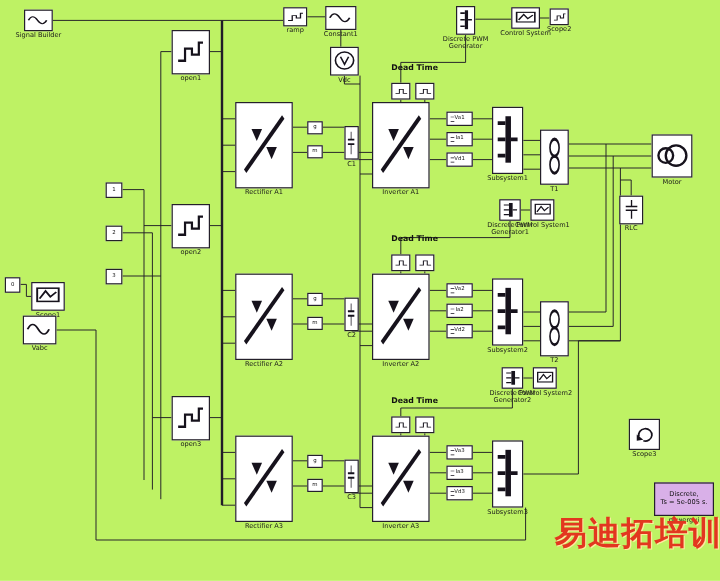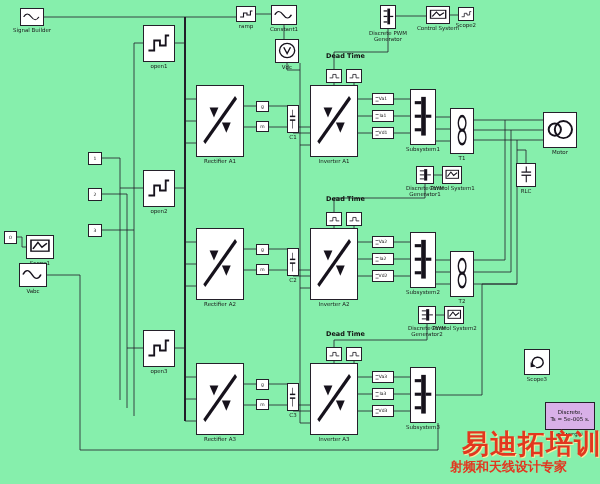--- a/index.html
+++ b/index.html
@@ -16,21 +16,21 @@
           transform:translateX(-50%);max-width:56px;}
   .dtext{position:absolute;font-weight:bold;font-size:6.5px;color:#111;}
   .caption{position:absolute;left:50%;transform:translateX(-50%);top:462px;font-size:11px;color:#111;white-space:nowrap;}
   .wm1{position:absolute;left:462px;top:426px;font-weight:bold;font-size:27px;letter-spacing:1px;
        text-shadow:1px 1px 0 #ffe9a0;white-space:nowrap;}
   .wm2{position:absolute;left:450px;top:458px;font-weight:bold;font-size:13px;white-space:nowrap;}
 </style>
 </head>
 <body>
 
-<div class="stage" style="background: #86efac; text-decoration: underline;">
+<div class="stage" style="background: #bef264; text-decoration: underline;">
   <div id="diagram">
       <svg width="600" height="484" class="wires">
         <polyline points="44,17 236,17" fill="none" stroke="#211d28" stroke-width="0.8"></polyline>
         <polyline points="256,14 271,14" fill="none" stroke="#211d28" stroke-width="0.8"></polyline>
         <polyline points="284,25 284,39" fill="none" stroke="#211d28" stroke-width="0.8"></polyline>
         <polyline points="287,63 287,70 300,70" fill="none" stroke="#211d28" stroke-width="0.8"></polyline>
         <polyline points="300,63 300,423" fill="none" stroke="#211d28" stroke-width="0.8"></polyline>
         <polyline points="300,145 310,145" fill="none" stroke="#211d28" stroke-width="0.8"></polyline>
         <polyline points="300,288 310,288" fill="none" stroke="#211d28" stroke-width="0.8"></polyline>
         <polyline points="300,423 310,423" fill="none" stroke="#211d28" stroke-width="0.8"></polyline>
@@ -503,14 +503,13 @@
         <svg viewBox="0 0 24 24" preserveAspectRatio="none">
           <path d="M2 12q4-10 9 0t9 0"></path>
         </svg>
       </div>
       <div class="blabel" style="left: 33px; top: 288px;">Vabc</div>
       <div class="dtext" style="left: 326px; top: 52px;">Dead Time</div>
       <div class="dtext" style="left: 326px; top: 195px;">Dead Time</div>
       <div class="dtext" style="left: 326px; top: 330px;">Dead Time</div>
     </div>
   <div class="wm1" style="color: rgb(226, 55, 31);">易迪拓培训</div>
-  <div class="wm2" style="color: rgb(226, 55, 31);">射频和天线设计专家</div>
 </div>
 
 </body></html>

